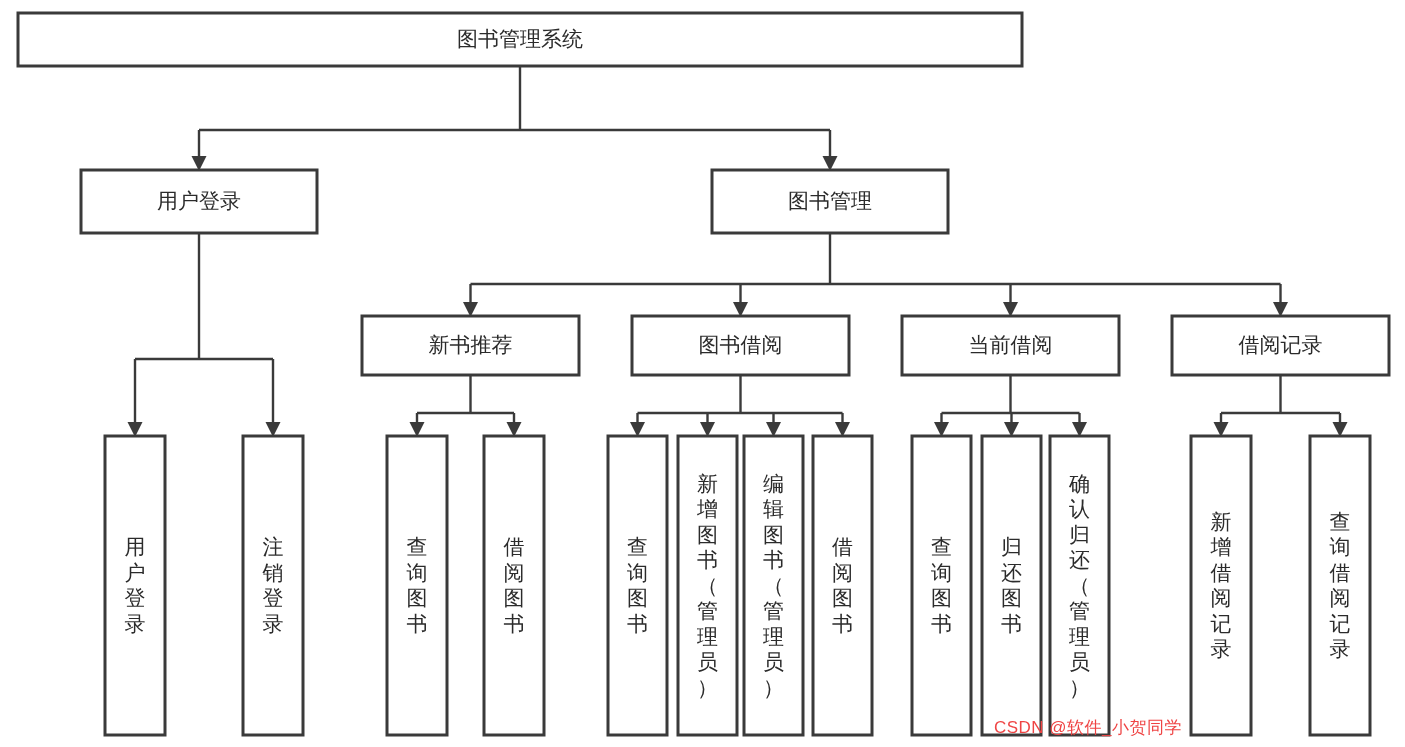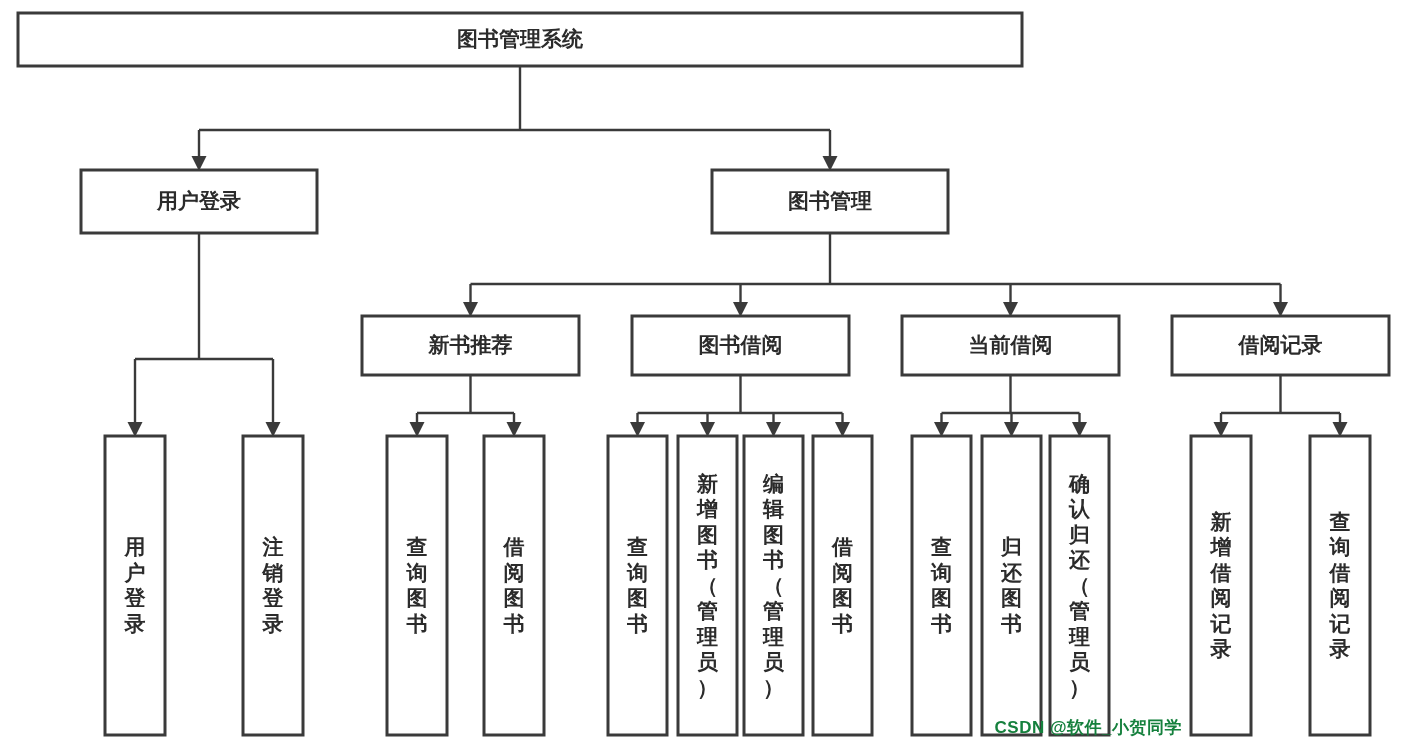--- a/index.html
+++ b/index.html
@@ -11,21 +11,20 @@
     width: 1405px;
     height: 747px;
     font-family: "Liberation Sans", "DejaVu Sans", sans-serif;
     overflow: hidden;
   }
   #diagram-root {
     position: relative;
     width: 1194px;
     height: 747px;
     background: #ffffff;
-    font-weight: bold;
   }
   svg.flow {
     position: absolute;
     top: 0;
     left: 0;
     width: 1405px;
     height: 747px;
   }
   .node-rect {
     fill: #ffffff;
@@ -54,21 +53,21 @@
     font-family: "Liberation Sans", "DejaVu Sans", sans-serif;
     font-size: 21px;
     text-anchor: middle;
   }
   .watermark {
     position: absolute;
     right: 12px;
     bottom: 8px;
     font-family: "Liberation Sans", "DejaVu Sans", sans-serif;
     font-size: 17px;
-    color: #15803d;
+    color: #ef4444;
     letter-spacing: 0.5px;
     white-space: nowrap;
     pointer-events: none;
   }
 </style>
 </head>
 <body>
 
 <div id="diagram-root">
 

